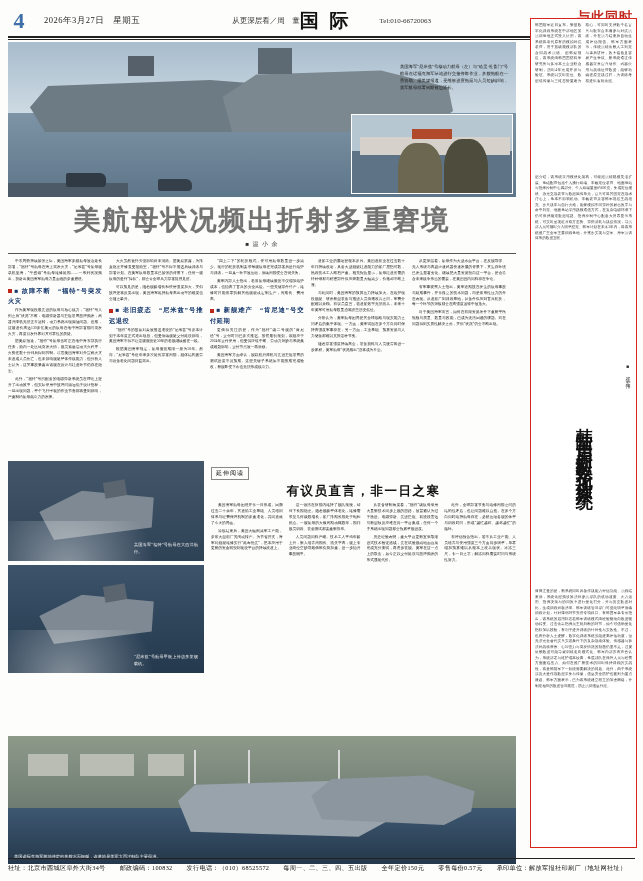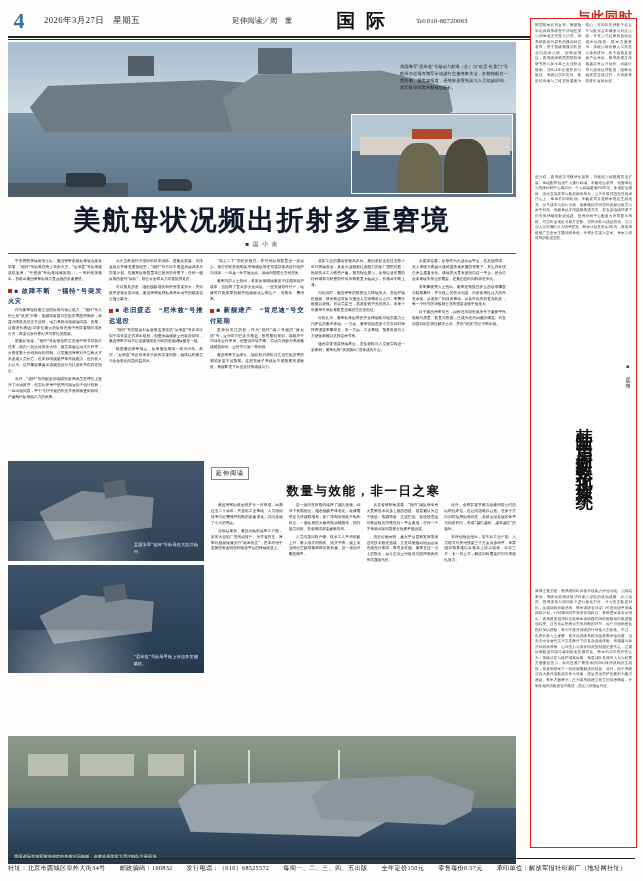--- a/index.html
+++ b/index.html
@@ -45,21 +45,20 @@
   }
   .mh-editor {
     font-size: 7.5px;
     color: #333;
     margin-left: 92px;
   }
   .mh-section {
     font-size: 19px;
     font-weight: bold;
     letter-spacing: 3px;
-    margin-left: 44px;
   }
   .mh-tel {
     font-size: 7px;
     color: #333;
     margin-left: 28px;
   }
   .mh-logo {
     position: absolute;
     right: 2px;
     top: 2px;
@@ -262,21 +261,21 @@
     text-align: justify;
   }
 
   
   .headline {
     margin-top: 5px;
     text-align: center;
     font-size: 27px;
     font-weight: bold;
     letter-spacing: 2px;
-    color: #0f172a;
+    color: #737373;
     text-shadow: 0 0 1px rgba(0,0,0,.15);
   }
   .byline {
     text-align: center;
     font-size: 6px;
     color: #333;
     margin-top: 2px;
     letter-spacing: 1px;
   }
   .hl-rule {
@@ -442,21 +441,21 @@
   .footer span:last-child { margin-right: 0; }
 </style>
 </head>
 <body>
 
 <div class="page">
 
   <div class="masthead">
     <div class="pagenum">4</div>
     <div class="mh-date">2026年3月27日　星期五</div>
-    <div class="mh-editor">延伸阅读／周　童</div>
+    <div class="mh-editor">从更深层看／周　童</div>
     <div class="mh-section">国 际</div>
     <div class="mh-tel">Tel:010-66720063</div>
     <div class="mh-logo">与此同时</div>
   </div>
   <div class="mh-rule"></div>
   <div class="mh-rule2"></div>
 
   <div class="main">
 
     <div class="hero">
@@ -534,21 +533,21 @@
         <div class="photo p2">
           <div class="flattop"></div>
           <div class="isle"></div>
           <div class="wake"></div>
           <div class="photo-cap-in">“尼米兹”号航母甲板上停放多架舰载机。</div>
         </div>
       </div>
 
       <div class="feature">
         <div class="feat-tag">延伸阅读</div>
-        <div class="feat-title">数量与效能，非一日之寒</div>
+        <div class="feat-title">有议员直言，非一日之寒</div>
         <div class="feat-cols">
           <div class="col">
             <p>美国海军航母困境并非一日形成。回溯过去二十余年，其造船工业基础、人员培训体系与经费保障机制的多重退化，共同造就了今天的局面。</p>
             <p>冷战结束后，美国大幅削减军工产能，多家大型船厂关闭或转产。为节省开支，海军对舰艇维修实行“延寿优先”，把本应用于更新的资金转投到现役平台的持续改造上。</p>
           </div>
           <div class="col">
             <p>这一做法在短期内维持了舰队规模，却埋下长期隐患。随着舰龄整体老化，维修需求呈几何级数增长，船厂排期长期处于饱和状态。一艘航母的大修周期动辄数年，期间舰员训练、装备测试都要重新排布。</p>
             <p>人员问题同样严峻。技术工人平均年龄上升，新人培养周期长、流失率高；舰上专业岗位空缺导致值班负荷加重，进一步抬升事故概率。</p>
           </div>
           <div class="col">

